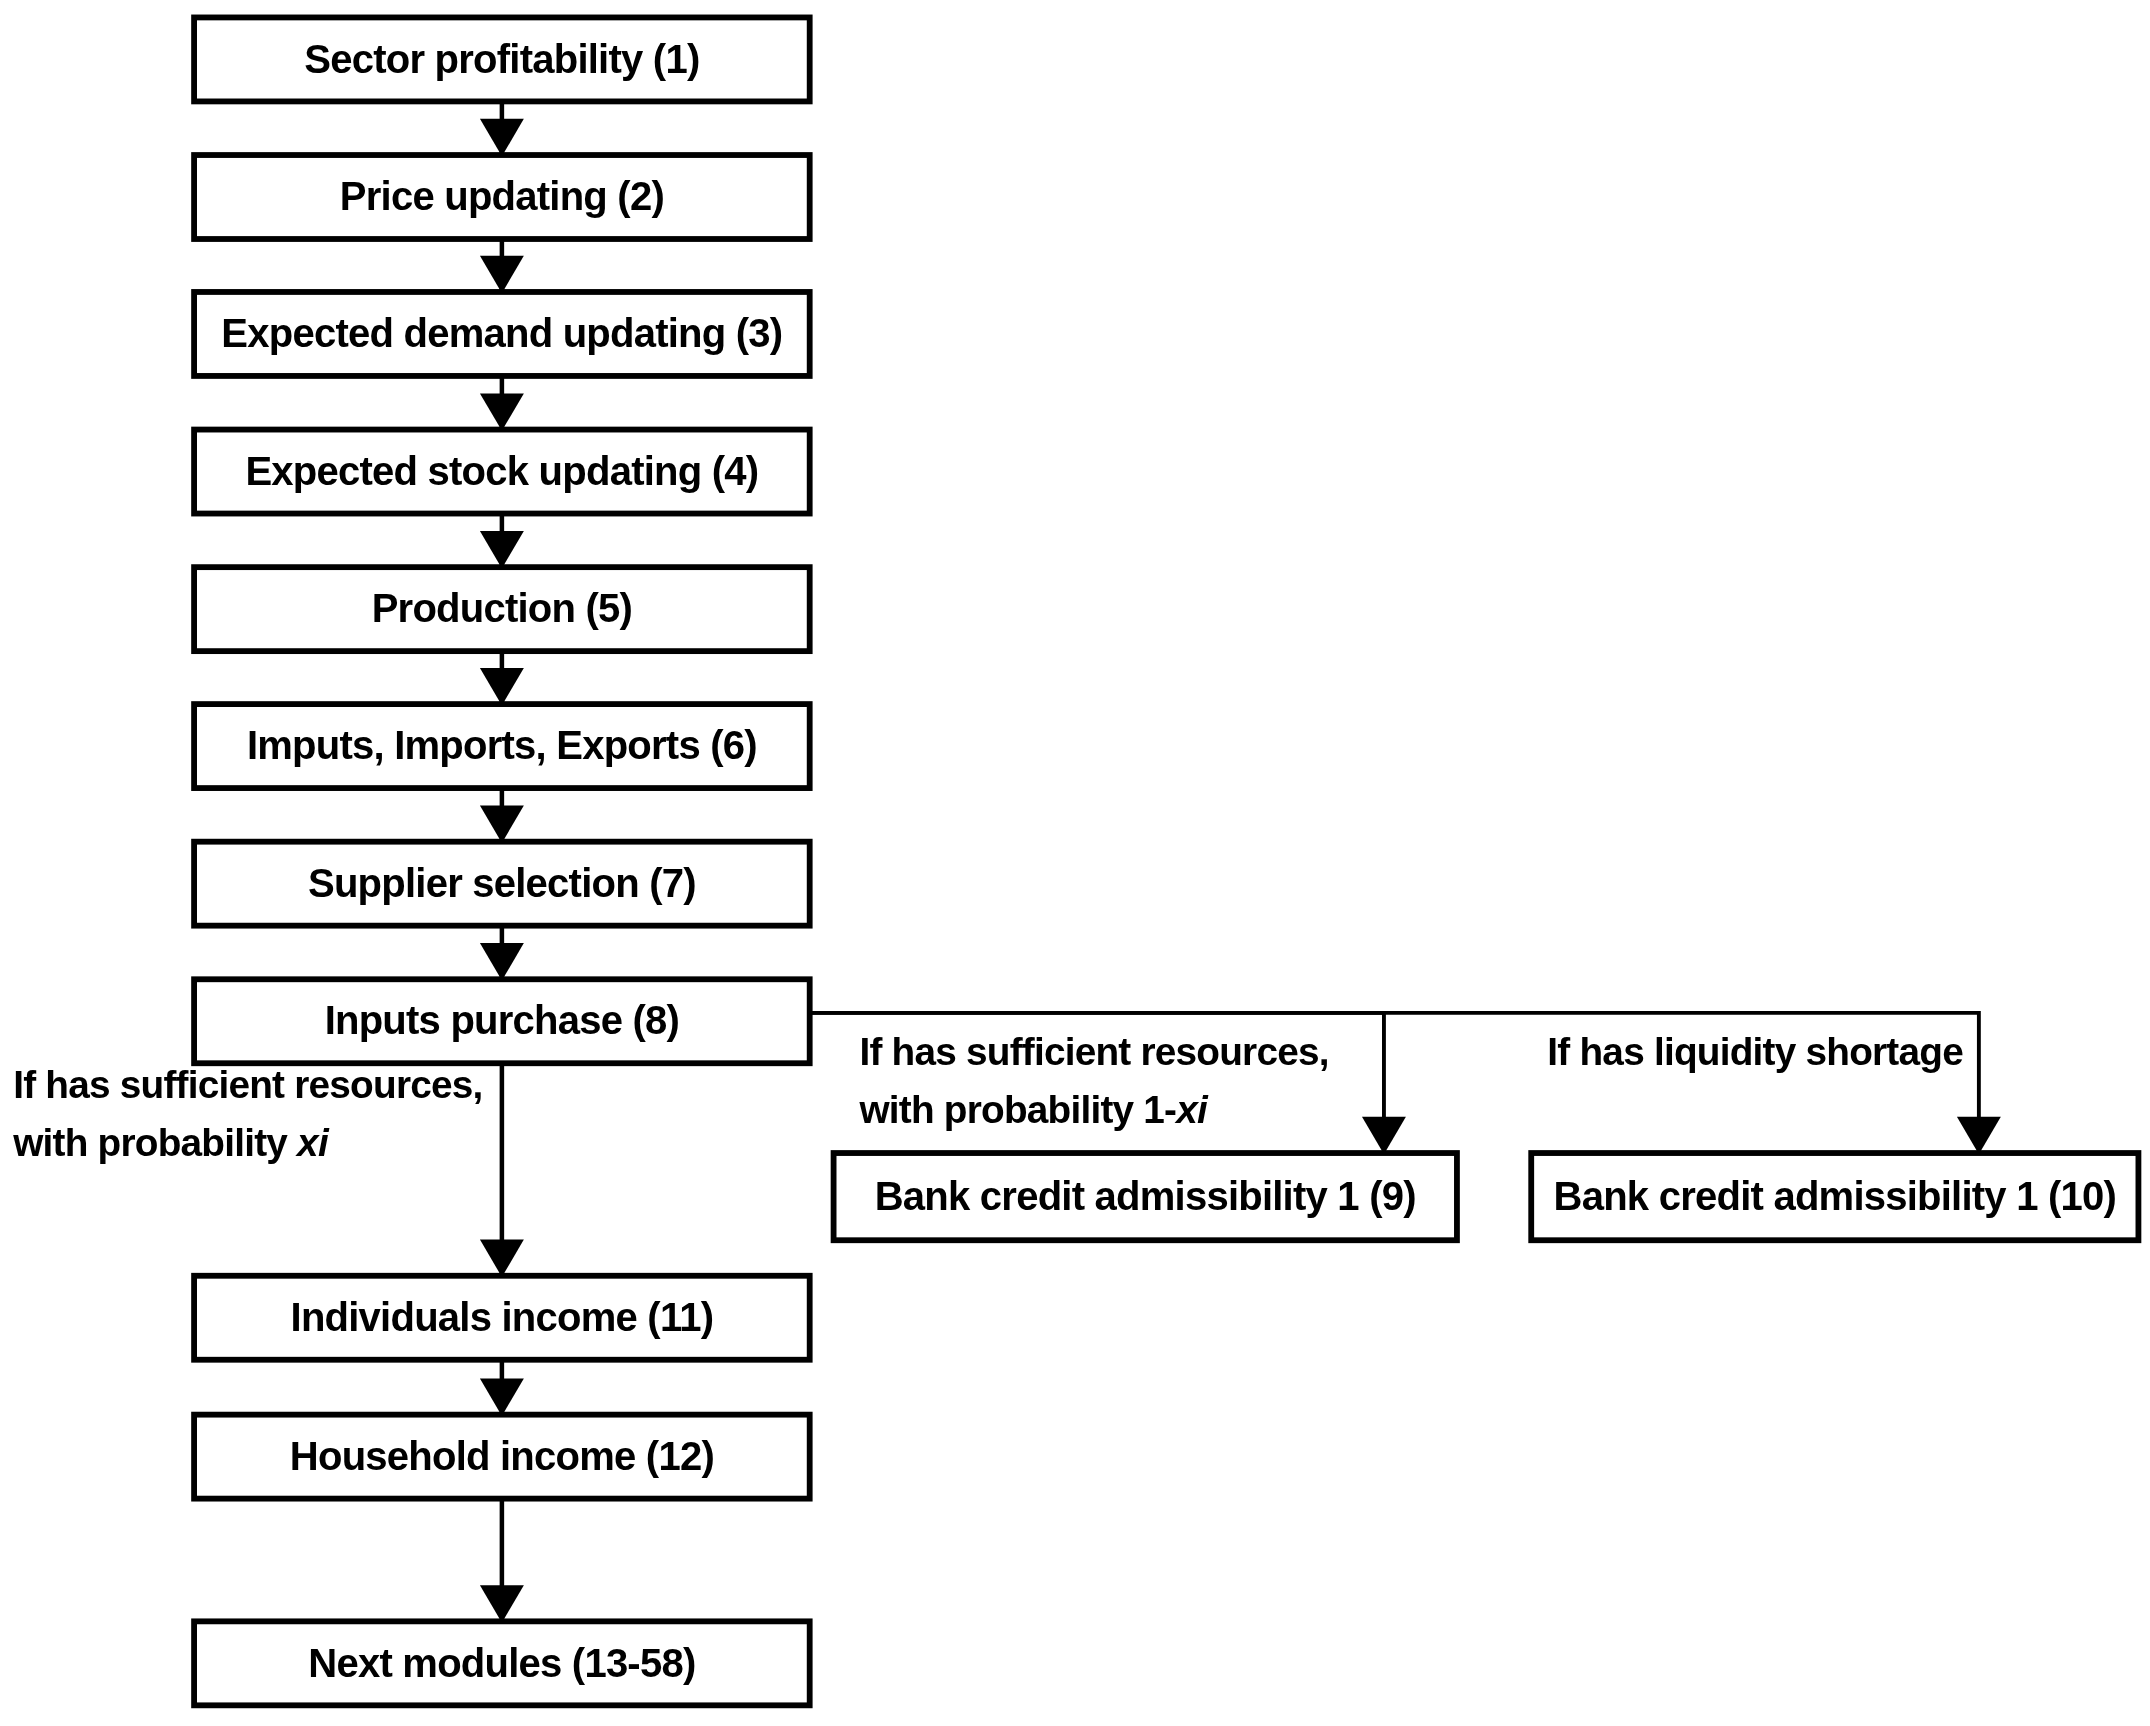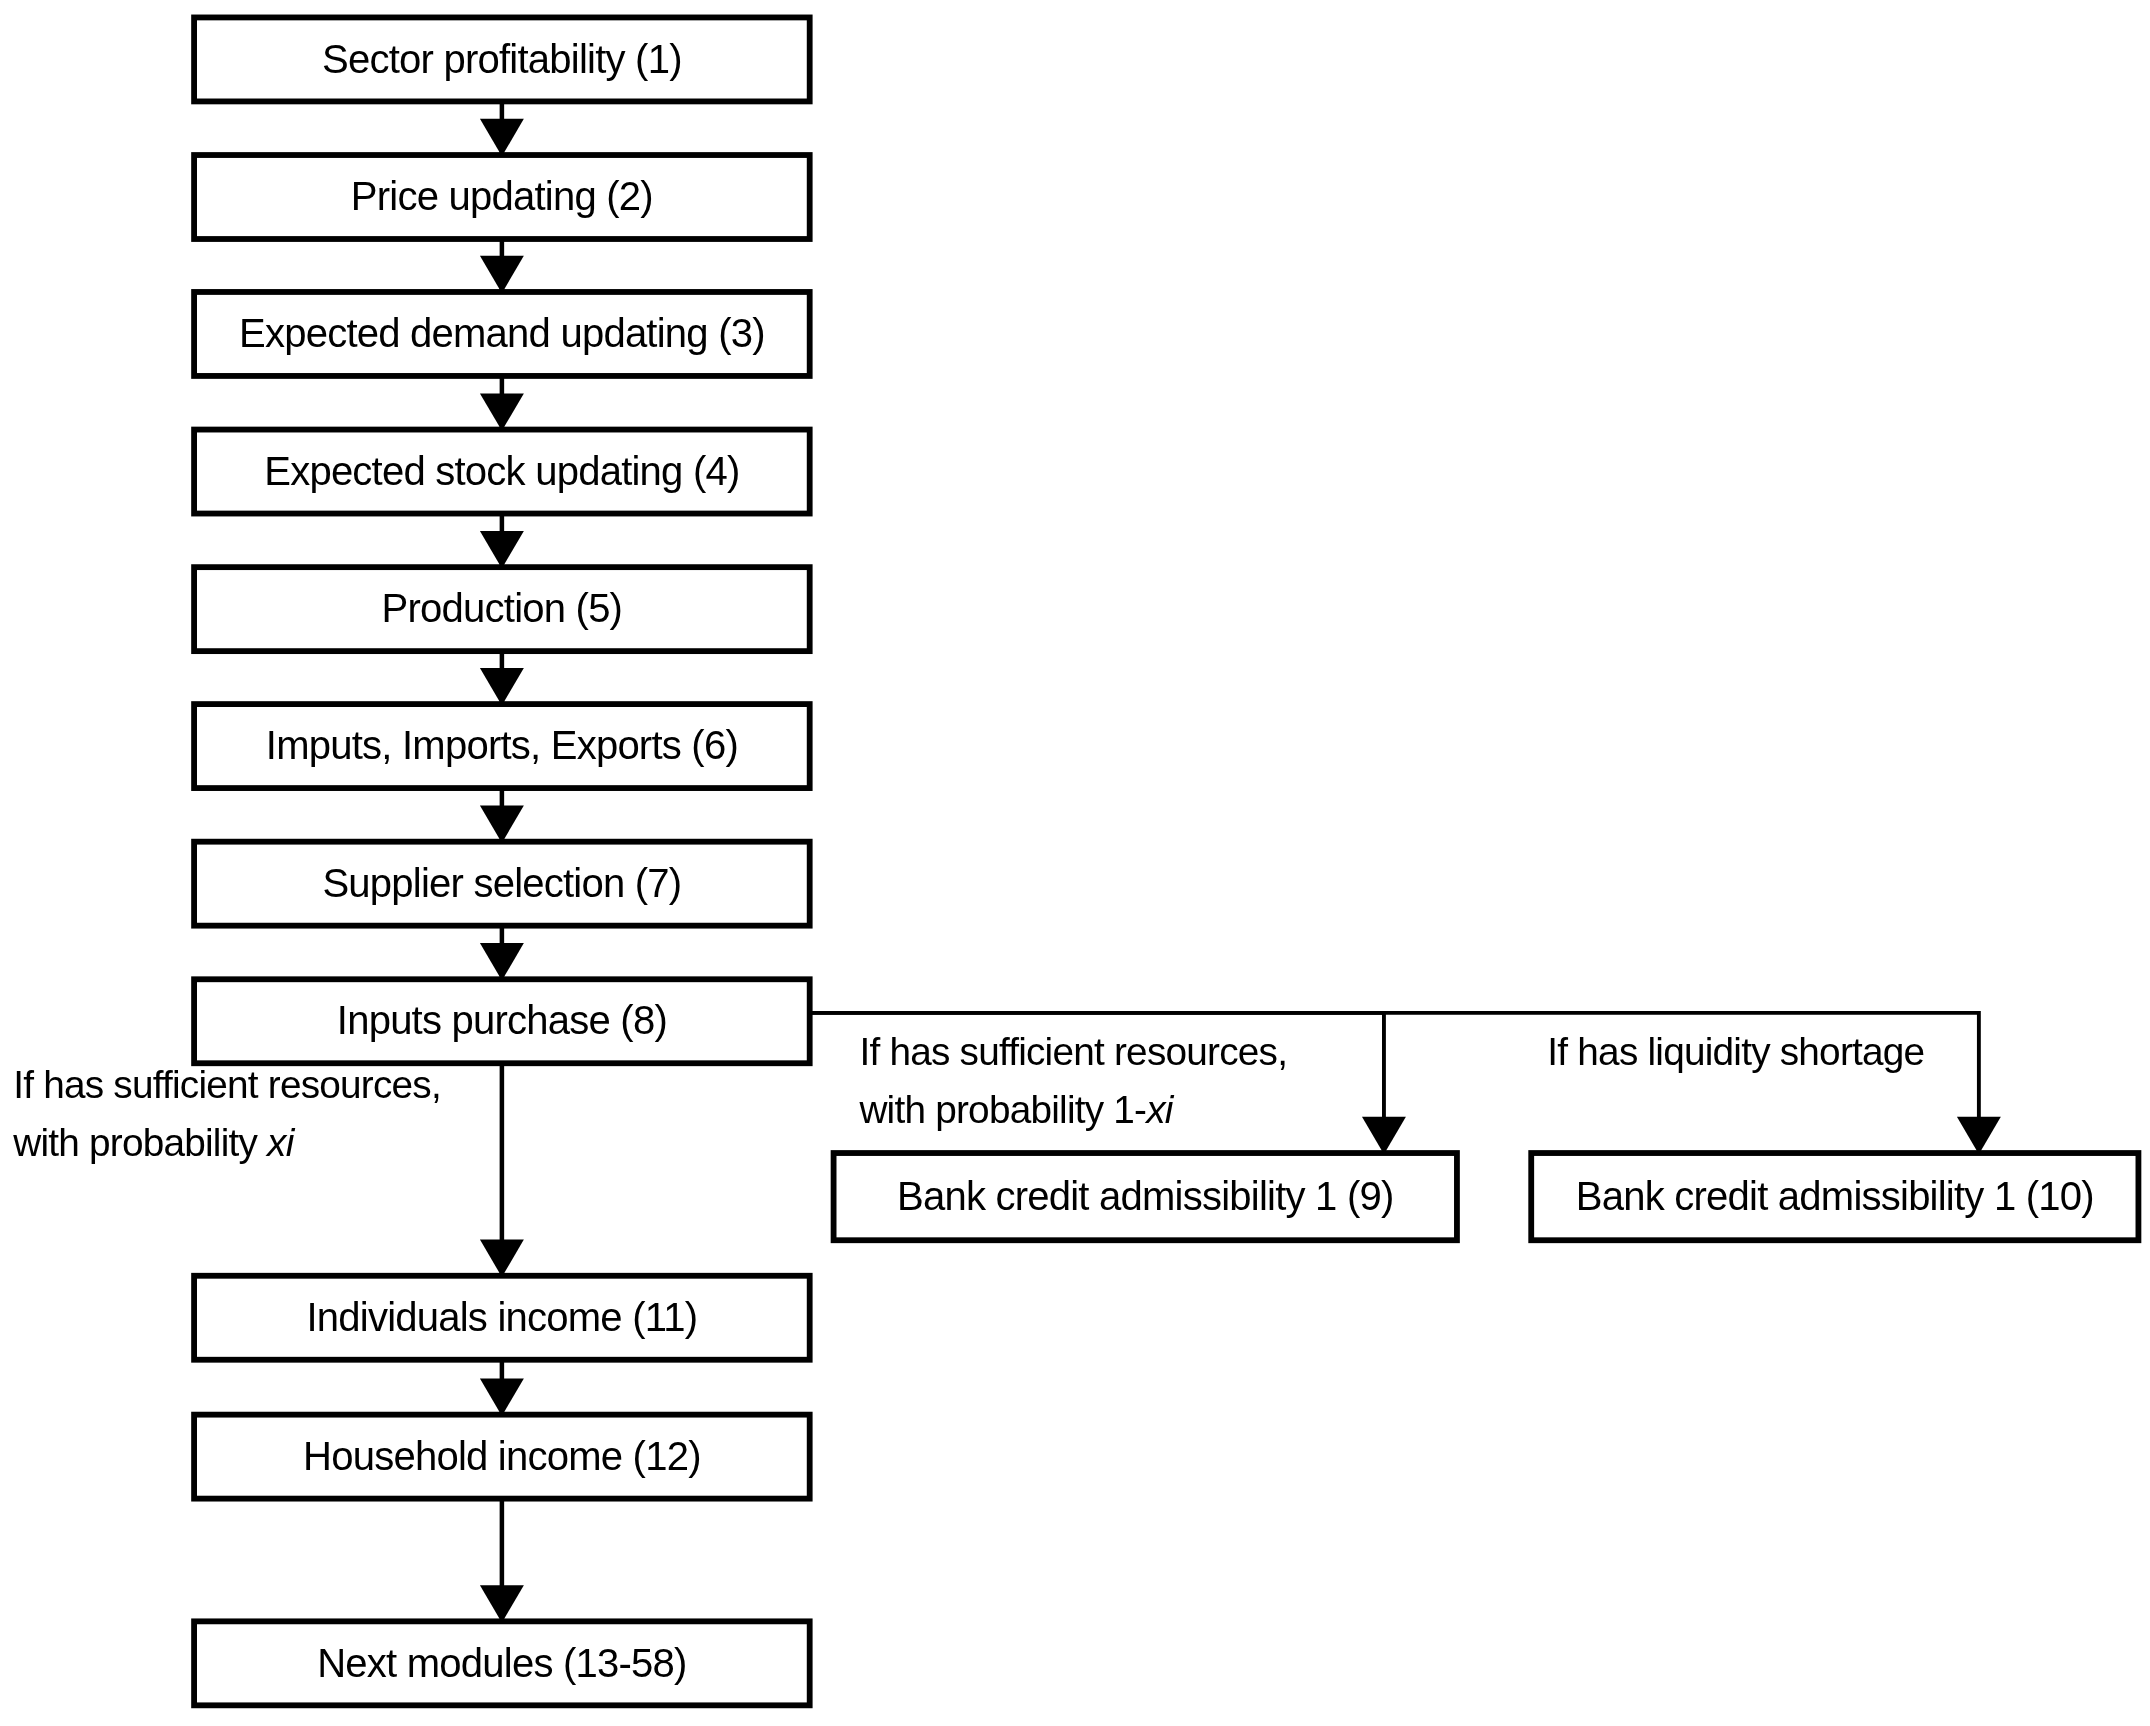--- a/index.html
+++ b/index.html
@@ -11,20 +11,21 @@
     width: 2151px;
     height: 1726px;
     overflow: hidden;
     font-family: "Liberation Sans", "DejaVu Sans", sans-serif;
   }
   #flow-root {
     position: relative;
     width: 2030px;
     height: 1726px;
     background: #ffffff;
+    font-weight: bold;
   }
   svg.flow-svg {
     display: block;
     width: 2151px;
     height: 1726px;
   }
   .node-rect {
     fill: #ffffff;
     stroke: #000000;
     stroke-width: 9;

